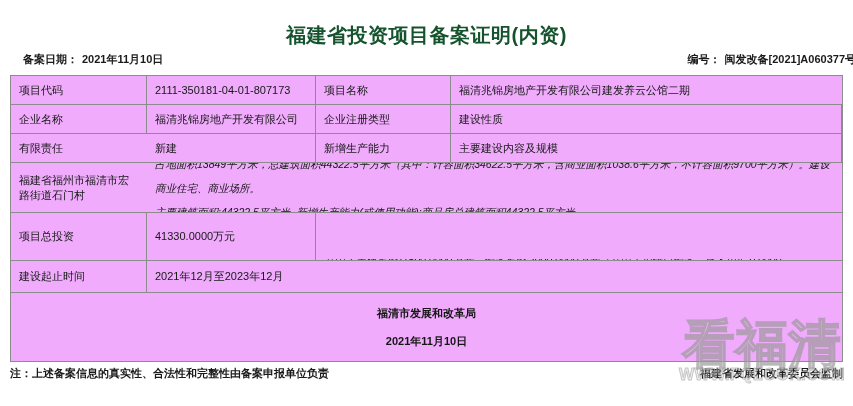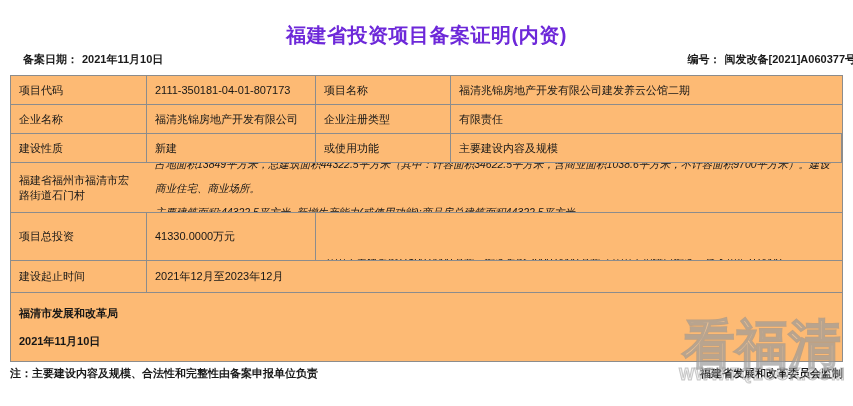--- a/index.html
+++ b/index.html
@@ -9,37 +9,37 @@
   body {
     width: 853px; height: 406px;
     position: relative;
     font-family: "Liberation Sans", "DejaVu Sans", sans-serif;
     color: #111111;
     overflow: hidden;
   }
   .doc-title {
     position: absolute; top: 22px; left: 0; width: 853px;
     text-align: center;
-    font-size: 20px; font-weight: 700; color: #6d28d9;
+    font-size: 20px; font-weight: 700; color: #14532d;
     letter-spacing: 0.5px;
   }
   .meta-line {
     position: absolute; top: 52px; left: 10px; width: 833px;
     display: flex; justify-content: space-between; align-items: center;
     font-size: 11px; font-weight: 600; color: #1a1a1a; margin-left: 13px;
   }
   .meta-pair { display: flex; gap: 4px; }
   .doc-table {
     position: absolute; top: 75px; left: 10px; width: 833px;
     display: grid;
     grid-template-columns: 136px 169px 135px 1fr;
     grid-template-rows: 29px 29px 29px 50px 48px 32px 68px;
     border: 1px solid #8c8c8c;
     box-sizing: border-box;
-    background: #fdba74;
+    background: #f0abfc;
   }
   .cell {
     border-right: 1px solid #8c8c8c;
     border-bottom: 1px solid #8c8c8c;
     box-sizing: border-box;
     display: flex; align-items: center;
     padding: 0 8px;
     font-size: 11px; line-height: 1.35;
     color: #161616;
     overflow: hidden;
@@ -48,21 +48,21 @@
   .cell.last-row { border-bottom: none; }
   .cell.span-2-4 { grid-column: 2 / 5; }
   .cell.span-3-4 { grid-column: 3 / 5; margin-top: 46px; }
   .cell.span-all { grid-column: 1 / 5; }
   .cell.multiline {
     display: flex; flex-direction: column; justify-content: center;
     align-items: flex-start;
     font-size: 10.5px; line-height: 24px; font-style: italic;
   }
   .cell.signature {
-    flex-direction: column; align-items: flex-start; justify-content: center;
+    flex-direction: column; align-items: center; justify-content: center;
     padding-right: 8px; gap: 13px;
     font-size: 11px; font-weight: 600;
   }
   .footer-line {
     position: absolute; top: 366px; left: 10px; width: 833px;
     display: flex; justify-content: space-between; align-items: center;
     font-size: 11px; font-weight: 600; color: #1a1a1a;
   }
   .watermark {
     position: absolute; top: 312px; right: 2px; width: 178px; height: 90px;
@@ -102,25 +102,25 @@
 <div class="doc-table">
 
   <div class="cell">项目代码</div>
   <div class="cell">2111-350181-04-01-807173</div>
   <div class="cell">项目名称</div>
   <div class="cell last-col">福清兆锦房地产开发有限公司建发养云公馆二期</div>
 
   <div class="cell">企业名称</div>
   <div class="cell">福清兆锦房地产开发有限公司</div>
   <div class="cell">企业注册类型</div>
+  <div class="cell">建设性质</div>
+
   <div class="cell last-col">有限责任</div>
-
-  <div class="cell">建设性质</div>
   <div class="cell">新建</div>
-  <div class="cell">或使用功能</div>
+  <div class="cell">新增生产能力</div>
   <div class="cell">主要建设内容及规模</div>
 
   <div class="cell last-col">福建省福州市福清市宏路街道石门村</div>
   <div class="cell span-2-4 last-col multiline">
     <div>占地面积13849平方米，总建筑面积44322.5平方米（其中：计容面积34622.5平方米，含商业面积1038.6平方米，不计容面积9700平方米）。建设商业住宅、商业场所。</div>
     <div>主要建筑面积:44322.5平方米, 新增生产能力(或使用功能):商品房总建筑面积44322.5平方米</div>
   </div>
 
   <div class="cell">项目总投资</div>
   <div class="cell">41330.0000万元</div>
@@ -131,20 +131,20 @@
   <div class="cell">建设起止时间</div>
   <div class="cell span-2-4 last-col">2021年12月至2023年12月</div>
 
   <div class="cell span-all last-col last-row signature">
     <div>福清市发展和改革局</div>
     <div>2021年11月10日</div>
   </div>
 </div>
 
 <div class="footer-line">
-  <div>注：主要建设内容及规模、合法性和完整性由备案申报单位负责</div>
+  <div>注：上述备案信息的真实性、合法性和完整性由备案申报单位负责</div>
   <div>福建省发展和改革委员会监制</div>
 </div>
 
 <div class="watermark">
   <div class="watermark-cn">看福清</div>
   <div class="watermark-url">WWW.FQLOOK.COM</div>
 </div>
 
 </body></html>

